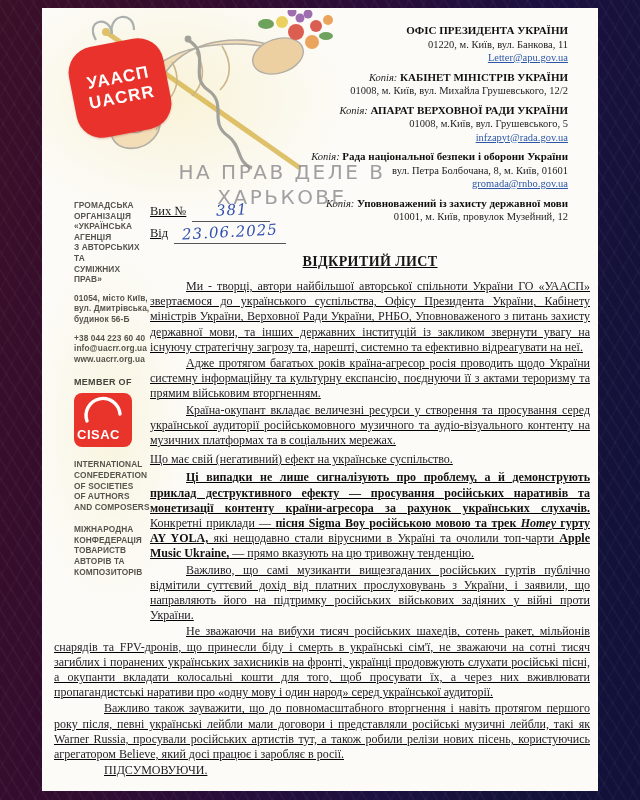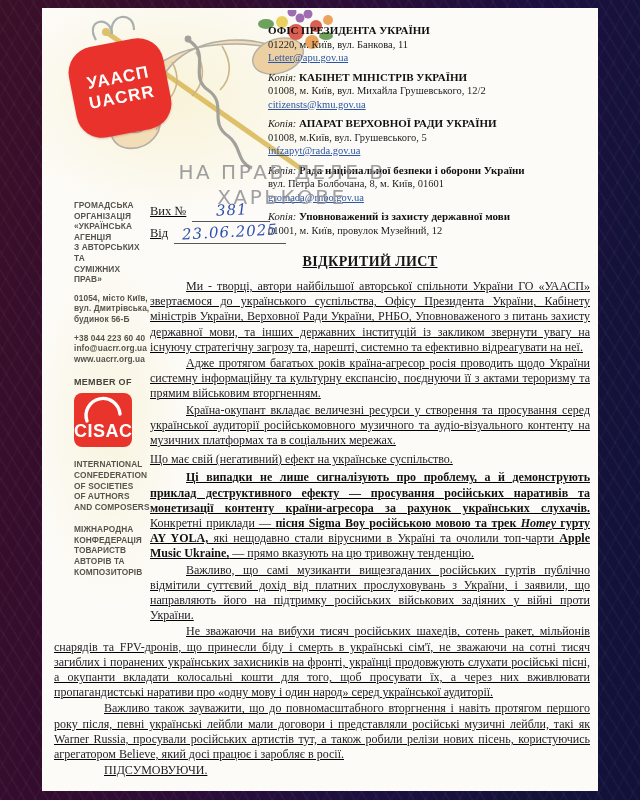--- a/index.html
+++ b/index.html
@@ -17,42 +17,42 @@
       #fcfbf7;}
   
   .header{position:relative;height:186px;}
   .logo-wrap{position:absolute;left:18px;top:2px;width:290px;height:178px;}
   .logo-wrap svg{position:absolute;left:0;top:0;opacity:.82;}
   .badge{position:absolute;left:12px;top:32px;width:96px;height:92px;background:#e8322b;
     border-radius:26px;transform:rotate(-11deg);display:flex;flex-direction:column;
     align-items:center;justify-content:center;box-shadow:0 1px 2px rgba(120,20,20,.25);}
   .badge div{font-family:"Liberation Sans",sans-serif;font-weight:bold;font-size:17px;
     line-height:20px;color:#ffffff;letter-spacing:1px;}
-  .recipients{position:absolute;right:0;top:16px;width:330px;text-align:left;color:#222;}
+  .recipients{position:absolute;right:30px;top:16px;width:330px;text-align:right;color:#222;}
   .rec{margin-bottom:6px;}
   .rec-name{font-weight:bold;font-size:11px;color:#101010;line-height:13.5px;}
   .kopia{font-style:italic;font-weight:normal;font-size:10.5px;color:#222;}
   .rec-addr{font-size:10.5px;line-height:13.5px;color:#1d1d1d;}
   .rec-mail{font-size:10.5px;line-height:13.5px;color:#2b56a8;text-decoration:underline;}
   
   .watermark{position:absolute;left:58px;top:152px;width:364px;z-index:3;text-align:center;
     font-family:"DejaVu Sans",sans-serif;font-size:20px;line-height:25px;letter-spacing:2.5px;
     color:rgba(144,142,146,.85);}
   
   .main{padding:0 8px 0 12px;text-decoration:underline;}
   .sidecol{float:left;width:96px;height:434px;padding-left:20px;box-sizing:border-box;
     font-family:"Liberation Sans",sans-serif;color:#56544d;font-weight:bold;}
   .org div, .sb-block div{font-size:8.3px;line-height:10.6px;letter-spacing:.1px;}
   .sb-block{margin-top:8px;}
   .member{margin-top:13px;font-size:9px;letter-spacing:.3px;color:#45433d;}
   .cisac{margin-top:6px;width:58px;height:54px;background:#e8342a;border-radius:8px;
     position:relative;overflow:hidden;}
   .cisac svg{position:absolute;left:0;top:0;}
   .cisac-word{position:absolute;left:0;right:9px;bottom:5px;text-align:center;color:#fff;
-    font-size:18px;font-weight:bold;letter-spacing:.5px;font-family:"Liberation Sans",sans-serif;}
+    font-size:13px;font-weight:bold;letter-spacing:.5px;font-family:"Liberation Sans",sans-serif;}
   .confed{text-transform:uppercase;}
   .confed{margin-top:12px;}
   
   .ref{margin-top:6px;font-size:12.5px;color:#222;}
   .ref-line{line-height:20px;}
   .hand-wrap{display:inline-block;border-bottom:1px solid #555;min-width:78px;margin-left:6px;
     text-align:center;}
   .hand-wrap.wide{min-width:112px;}
   .hand{display:inline-block;font-family:"DejaVu Serif",serif;font-style:italic;font-size:15px;
     color:#3050b0;transform:rotate(-3deg);letter-spacing:1px;}
@@ -112,21 +112,20 @@
       </div>
       <div class="recipients" id="recipients">
           <div class="rec">
             <div class="rec-name">ОФІС ПРЕЗИДЕНТА УКРАЇНИ</div>
             <div class="rec-addr">01220, м. Київ, вул. Банкова, 11</div>
             <div class="rec-mail">Letter@apu.gov.ua</div>
           </div>
           <div class="rec">
             <div class="rec-name"><span class="kopia">Копія: </span>КАБІНЕТ МІНІСТРІВ УКРАЇНИ</div>
             <div class="rec-addr">01008, м. Київ, вул. Михайла Грушевського, 12/2</div>
-            <div class="rec-mail">citizensts@kmu.gov.ua</div>
           </div>
           <div class="rec">
             <div class="rec-name"><span class="kopia">Копія: </span>АПАРАТ ВЕРХОВНОЇ РАДИ УКРАЇНИ</div>
             <div class="rec-addr">01008, м.Київ, вул. Грушевського, 5</div>
             <div class="rec-mail">infzapyt@rada.gov.ua</div>
           </div>
           <div class="rec">
             <div class="rec-name"><span class="kopia">Копія: </span>Рада національної безпеки і оборони України</div>
             <div class="rec-addr">вул. Петра Болбочана, 8, м. Київ, 01601</div>
             <div class="rec-mail">gromada@rnbo.gov.ua</div>

